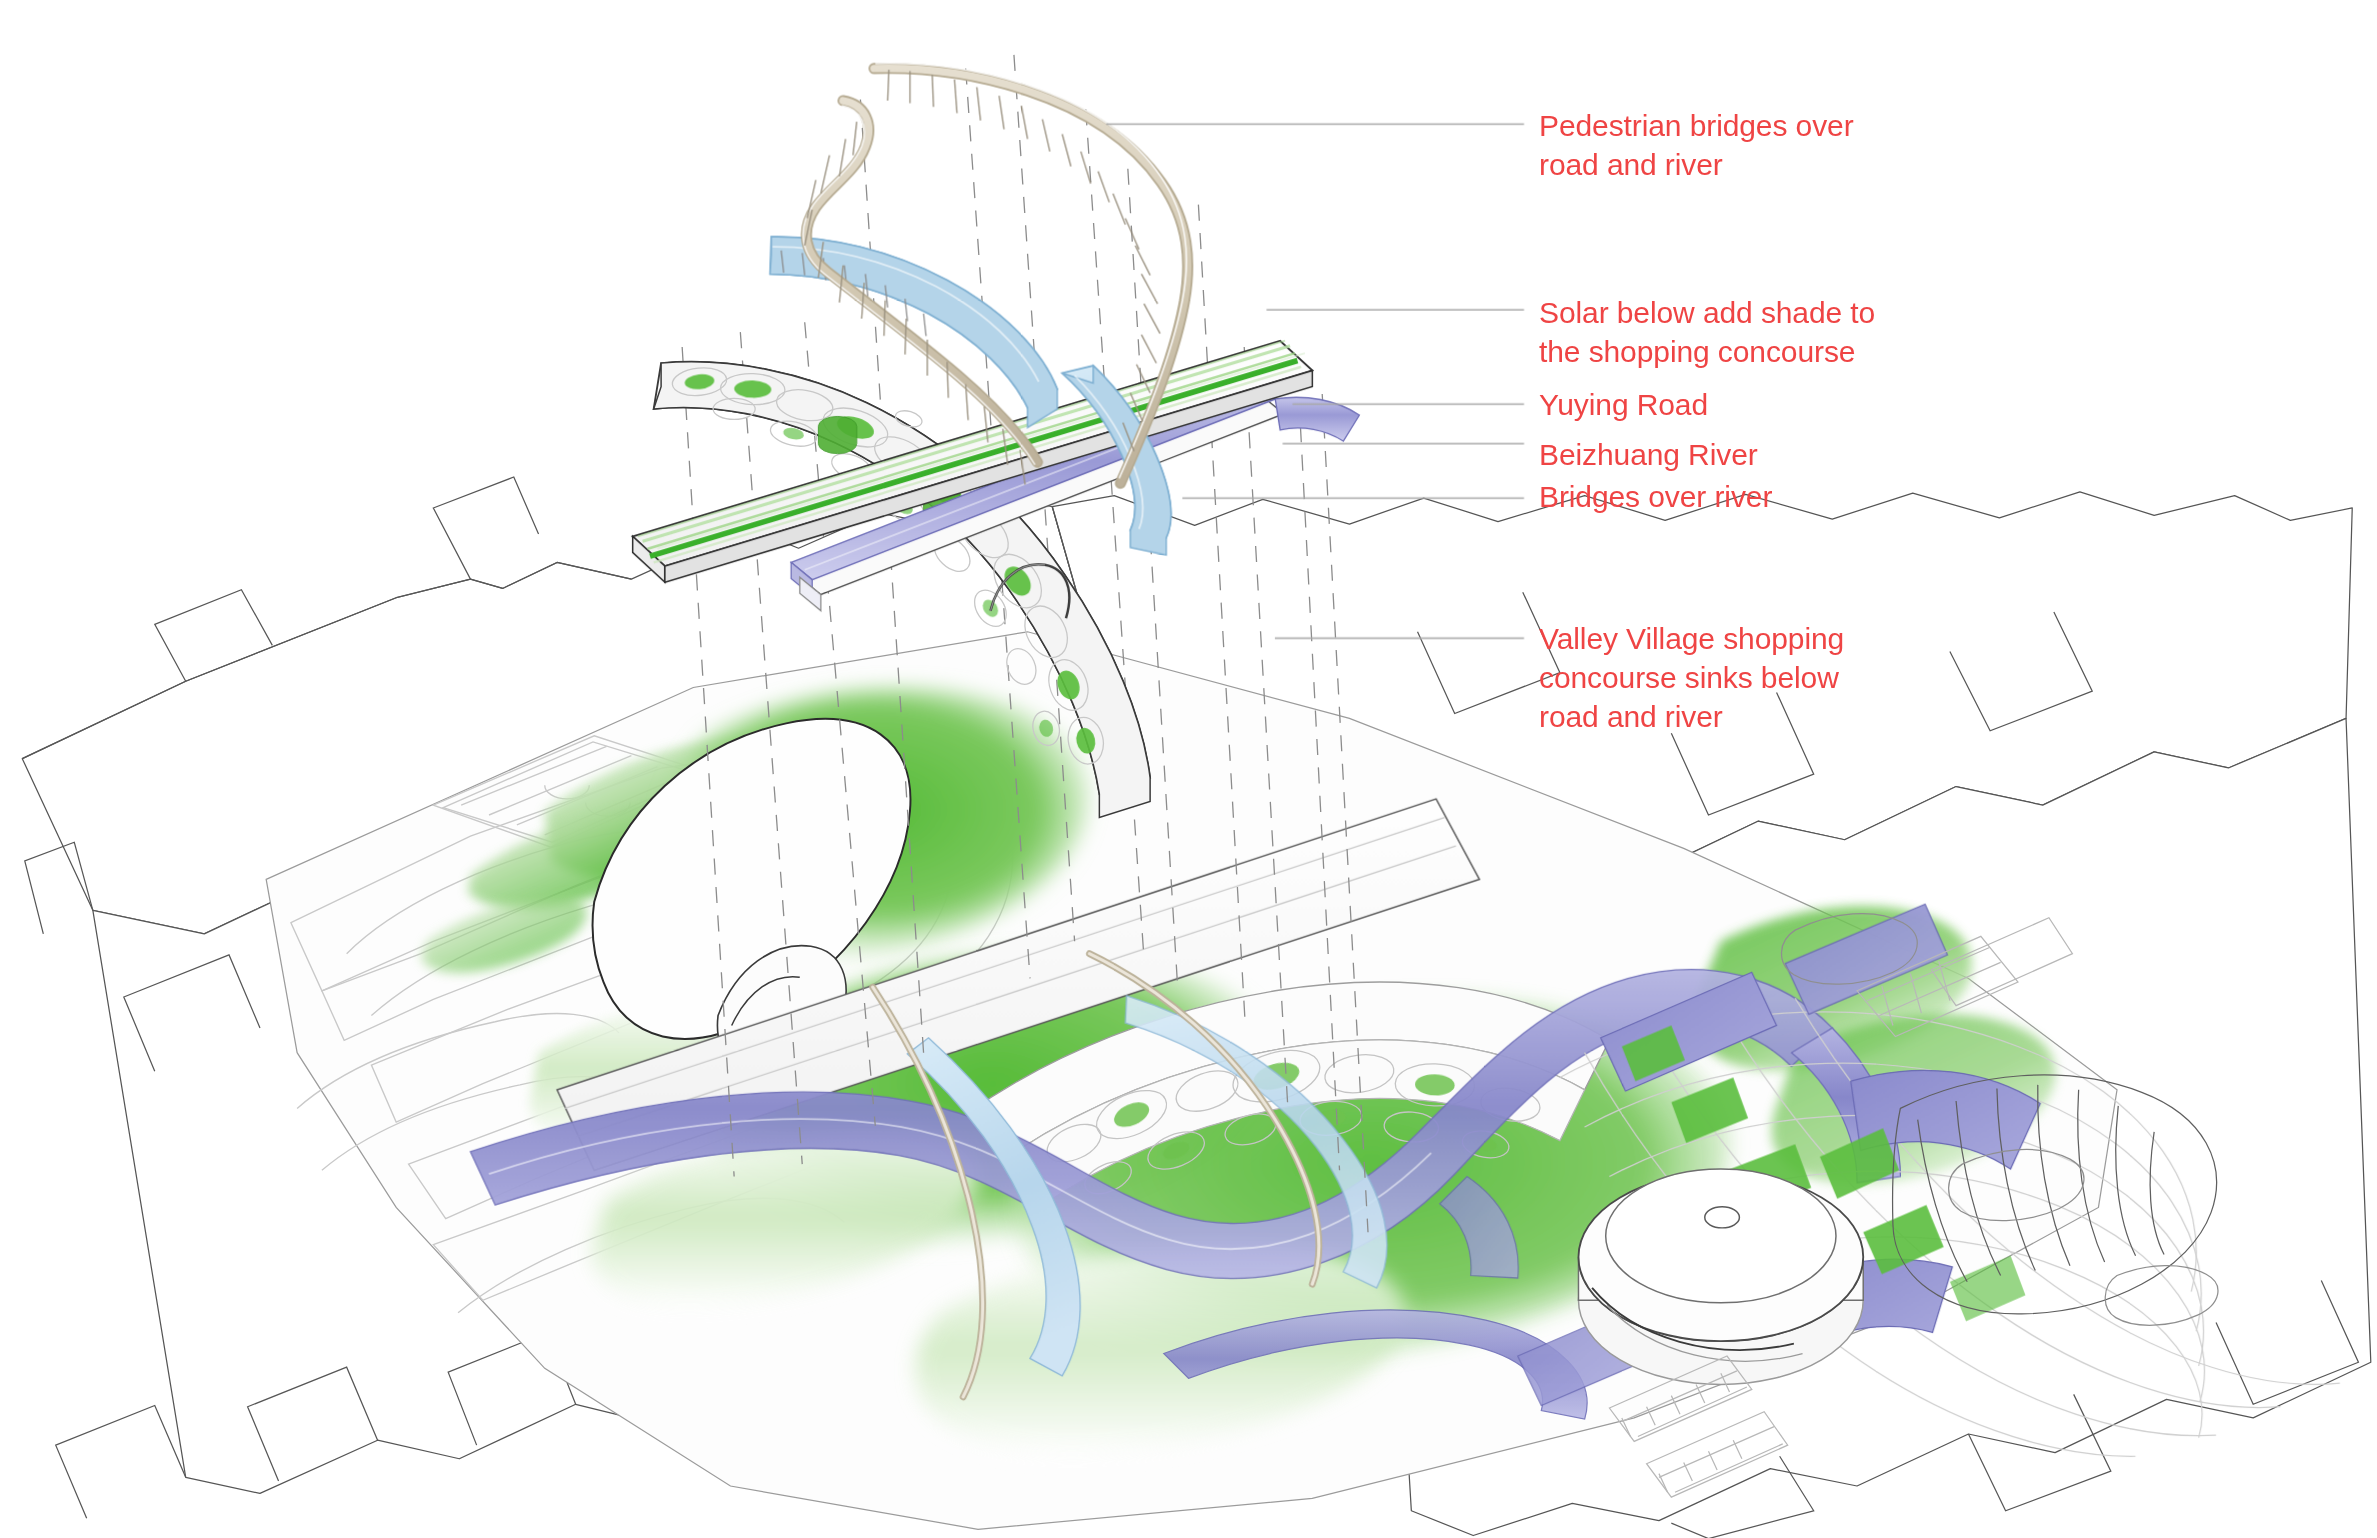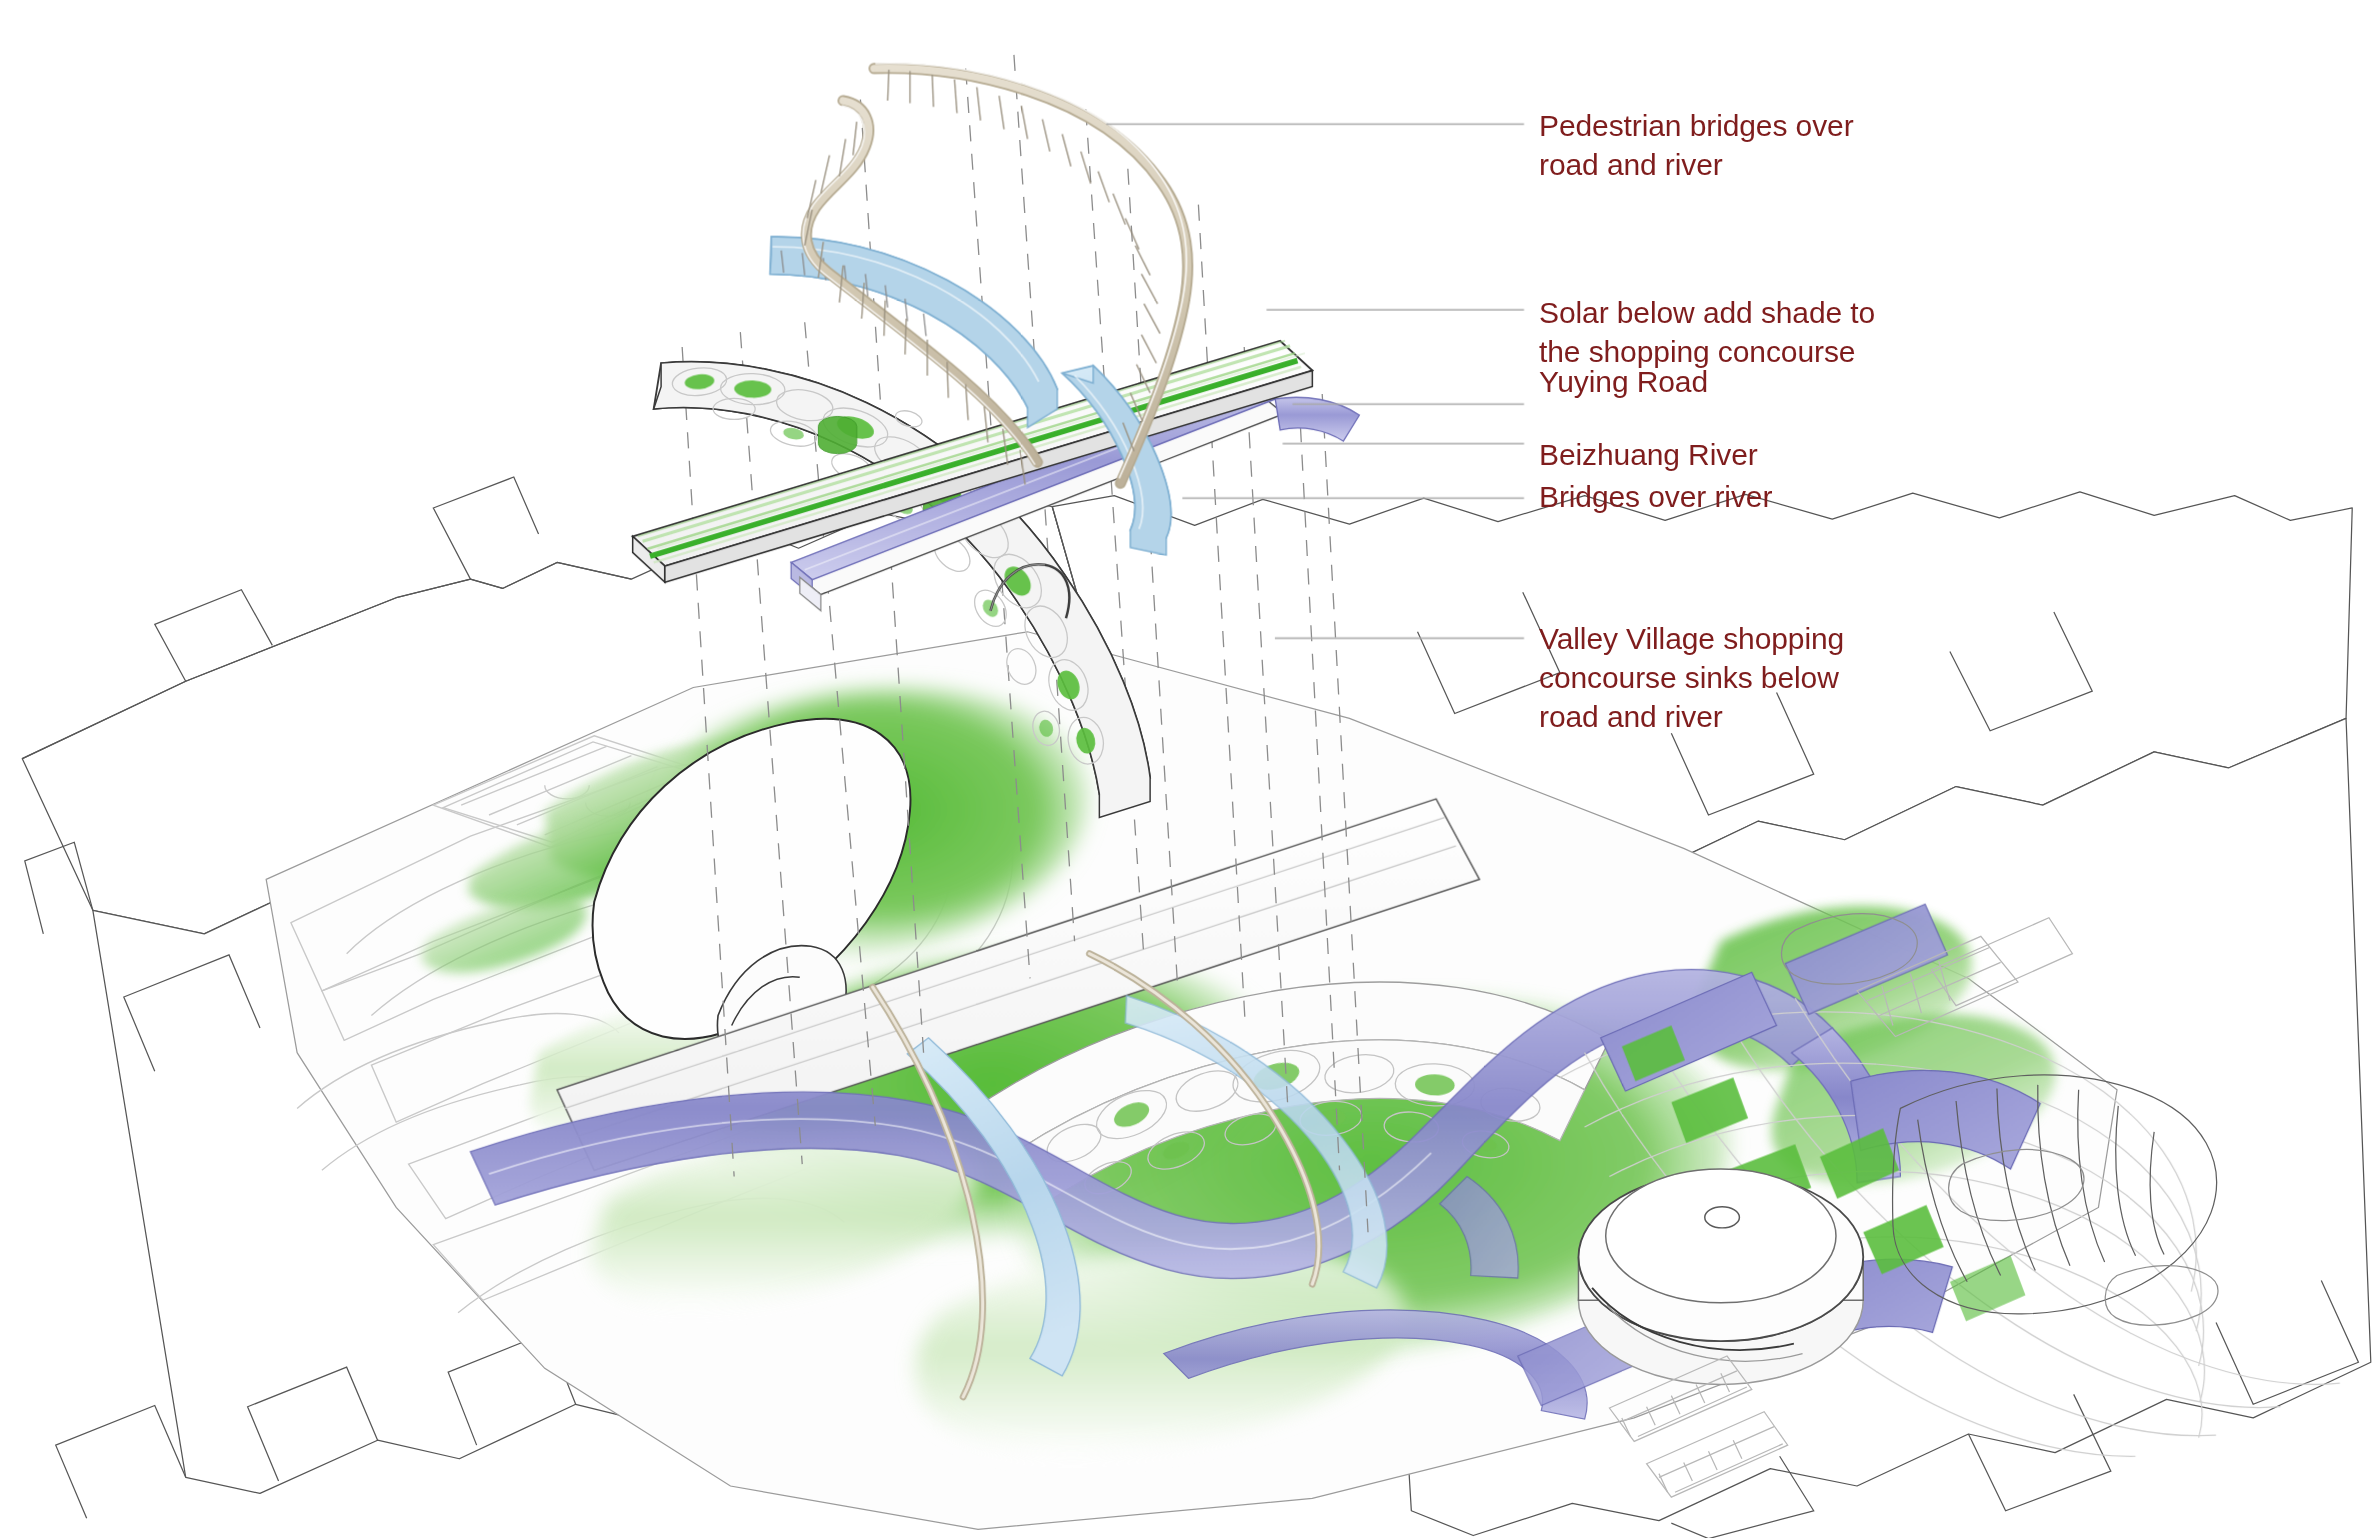--- a/index.html
+++ b/index.html
@@ -1,19 +1,19 @@
 <!DOCTYPE html>
 <html style="font-size:10px"><head>
 <meta charset="utf-8">
 <style>
   html,body{margin:0;padding:0;background:#ffffff;}
   body{width:2377px;height:1539px;overflow:hidden;font-family:"Liberation Sans",sans-serif;}
   #stage{position:relative;width:2377px;height:1539px;background:#fff;}
   svg.layer{position:absolute;left:0;top:0;width:2377px;height:1539px;overflow:visible;}
-  .annot{position:absolute;color:#7f1d1d;font-family:"Liberation Sans",sans-serif;
+  .annot{position:absolute;color:#ef4444;font-family:"Liberation Sans",sans-serif;
          font-size:30px;line-height:1.30;letter-spacing:-0.1px;white-space:pre-line;}
 </style>
 </head>
 <body>
 
 <div id="stage">
 
   <svg class="layer" viewBox="0 0 3840 2485">
     <defs>
       <linearGradient id="gGreenA" x1="0" y1="0" x2="1" y2="1">
@@ -530,21 +530,21 @@
       <line x1="2072" y1="716" x2="2462" y2="716"></line>
       <line x1="1910" y1="804" x2="2462" y2="804"></line>
       <line x1="2060" y1="1030" x2="2462" y2="1030"></line>
     </g>
   </svg>
 
   <div class="annot" style="left:1539px;top:106px;">Pedestrian bridges over
 road and river</div>
   <div class="annot" style="left:1539px;top:293px;">Solar below add shade to
 the shopping concourse</div>
-  <div class="annot" style="left:1539px;top:362px;text-align:right;">Yuying Road</div>
+  <div class="annot" style="left:1539px;top:385px;text-align:right;">Yuying Road</div>
   <div class="annot" style="left:1539px;top:420px;margin-top:15px;">Beizhuang River</div>
   <div class="annot" style="left:1539px;top:477px;">Bridges over river</div>
   <div class="annot" style="left:1539px;top:619px;">Valley Village shopping
 concourse sinks below
 road and river</div>
 
 </div>
 
 
 </body></html>

